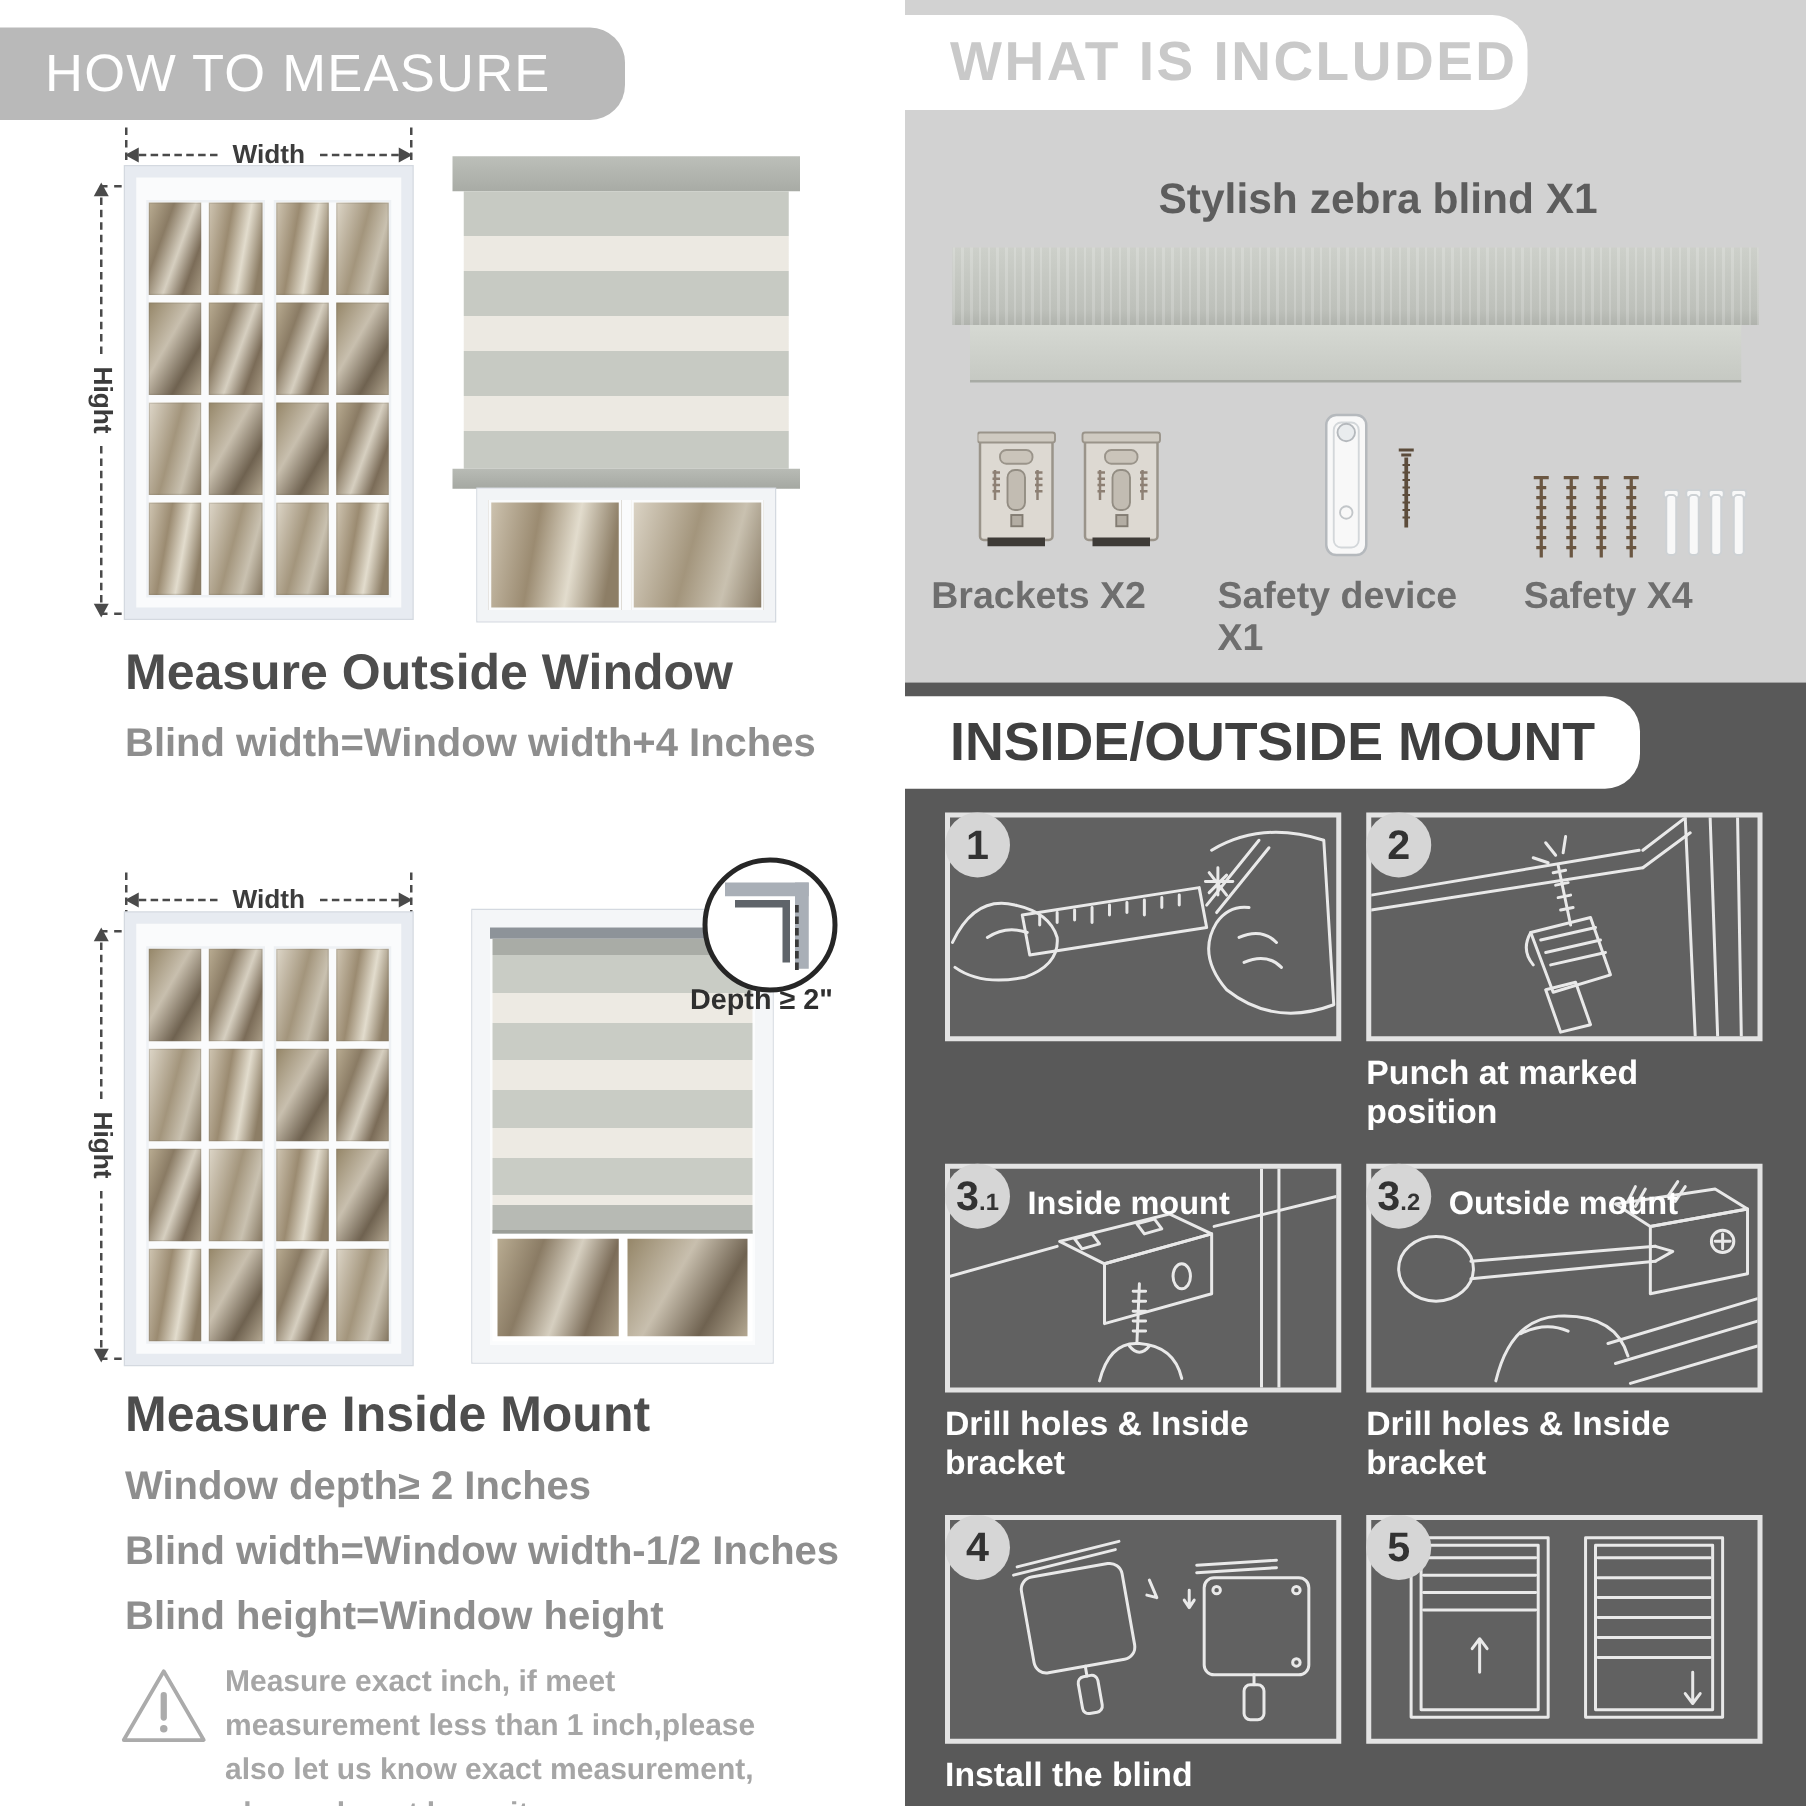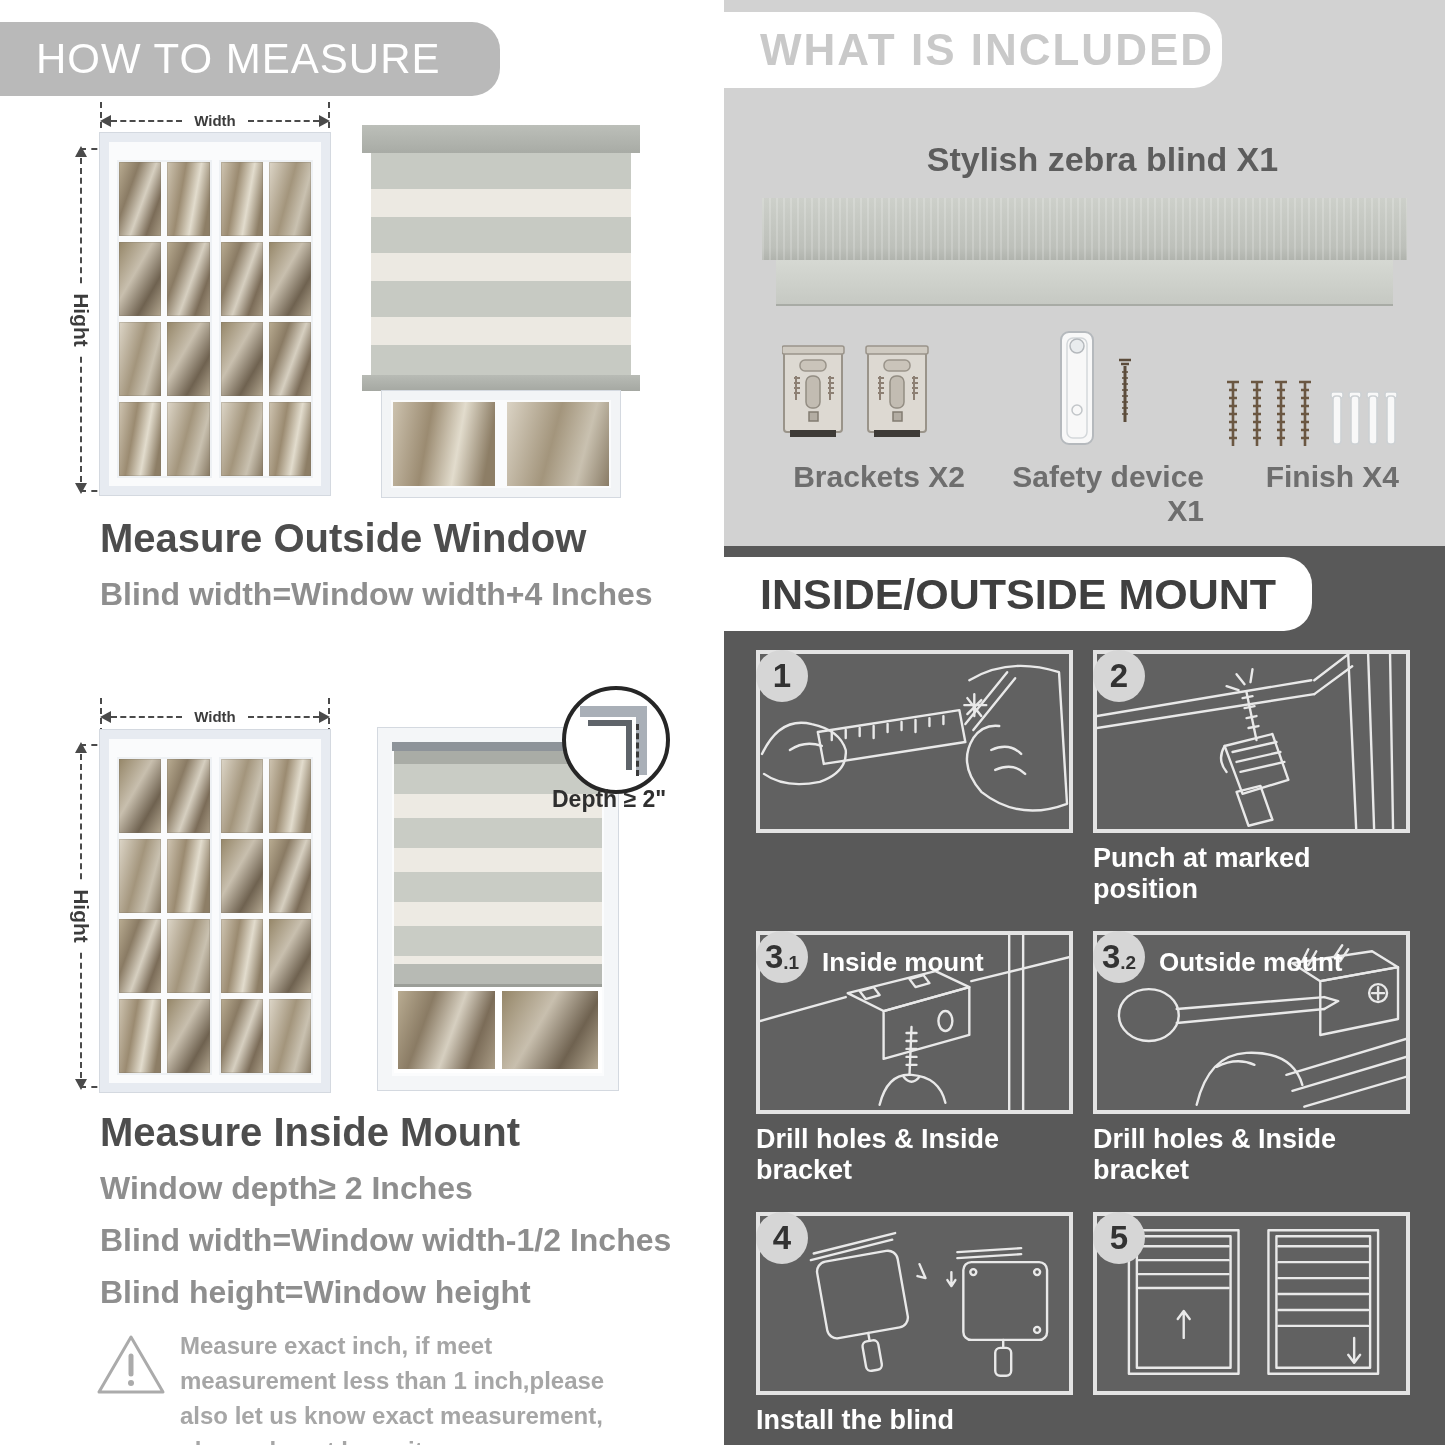--- a/index.html
+++ b/index.html
@@ -6,21 +6,21 @@
   .page{position:relative;width:1445px;height:1445px;background:#ffffff;overflow:hidden;
         font-family:"Liberation Sans",sans-serif;}
   .abs{position:absolute;}
 
   
   .left-header{left:0;top:22px;width:464px;height:74px;background:#b9b9b9;
     border-radius:0 28px 28px 0;color:#ffffff;font-size:42px;font-weight:normal;
     line-height:74px;padding-left:36px;letter-spacing:1px;}
 
   
-  .h-arrow{display:flex;align-items:center;color:#3c3c3c;font-size:15px;font-weight:bold;}
+  .h-arrow{display:flex;align-items:center;color:#3c3c3c;font-size:21px;font-weight:bold;}
   .h-arrow .line{flex:1;height:0;border-top:2px dashed #4a4a4a;}
   .h-arrow .lbl{margin:0 10px;background:#fff;padding:0 2px;}
   .tri-l{width:0;height:0;border-top:6px solid transparent;border-bottom:6px solid transparent;border-right:11px solid #4a4a4a;}
   .tri-r{width:0;height:0;border-top:6px solid transparent;border-bottom:6px solid transparent;border-left:11px solid #4a4a4a;}
   .h-arrow .guide{position:absolute;top:-10px;height:36px;border-left:2px dashed #4a4a4a;}
   .h-arrow .guide.gl{left:0;} .h-arrow .guide.gr{right:0;}
 
   .v-arrow{width:0;border-left:2px dashed #4a4a4a;}
   .v-arrow .tri-u{position:absolute;top:-2px;left:-7px;width:0;height:0;
     border-left:6px solid transparent;border-right:6px solid transparent;border-bottom:11px solid #4a4a4a;}
@@ -79,21 +79,21 @@
   .included-panel{left:0;top:0;width:721px;height:546px;background:#d2d2d2;padding-left:36px;}
   .pill{background:#ffffff;border-radius:0 28px 28px 0;font-weight:bold;padding-left:36px;}
   .pill.inc{left:0;top:12px;width:462px;height:76px;line-height:76px;color:#c9c9c9;font-size:44px;letter-spacing:2px;}
   .product-name{left:0;top:140px;width:100%;text-align:center;font-size:34px;font-weight:bold;color:#5d5d5d;}
   .headrail{left:38px;top:198px;width:645px;height:62px;
      background:linear-gradient(180deg,#cdd0ca,#bdc0ba 80%,#b0b3ad),
                 repeating-linear-gradient(90deg,rgba(255,255,255,.18) 0 2px,rgba(0,0,0,0) 2px 7px);
      background-blend-mode:overlay;}
   .fascia{left:52px;top:260px;width:617px;height:44px;
      background:linear-gradient(180deg,#d6d9d3,#c6c9c3);border-bottom:2px solid #a8aba5;}
-  .item-label{font-size:30px;font-weight:bold;color:#6e6e6e;text-align:right;}
+  .item-label{font-size:30px;font-weight:bold;color:#6e6e6e;text-align:left;}
 
   .mount-panel{left:0;top:546px;width:721px;height:899px;background:#595959;text-decoration:underline;}
   .pill.mnt{left:0;top:11px;width:552px;height:74px;line-height:74px;color:#3f3f3f;font-size:43px;}
   .steps-grid{left:32px;top:104px;width:660px;display:grid;
      grid-template-columns:317px 317px;column-gap:20px;row-gap:26px;}
   .step-frame{height:183px;border:4px solid #e3e3e3;background:#616161;position:relative;box-sizing:border-box;}
   .step-badge{position:absolute;top:-4px;left:-4px;width:52px;height:52px;border-radius:50%;
      background:#d6d6d6;color:#333;display:flex;align-items:center;justify-content:center;
      font-size:33px;font-weight:bold;}
   .step-badge .sub{font-size:19px;margin-top:12px;}
@@ -297,21 +297,21 @@
           <rect x="112" y="14" width="12" height="6" rx="2"></rect>
             <rect x="114" y="18" width="8" height="48" rx="3"></rect>
           <rect x="130" y="14" width="12" height="6" rx="2"></rect>
             <rect x="132" y="18" width="8" height="48" rx="3"></rect>
           <rect x="148" y="14" width="12" height="6" rx="2"></rect>
             <rect x="150" y="18" width="8" height="48" rx="3"></rect>
           <rect x="166" y="14" width="12" height="6" rx="2"></rect>
             <rect x="168" y="18" width="8" height="48" rx="3"></rect>
         </g>
       </svg>
-      <div class="abs item-label" style="left:495px;top:460px;width:180px;">Finish X4</div>
+      <div class="abs item-label" style="left:495px;top:460px;width:180px;">Safety X4</div>
     </div>
 
     <div class="abs mount-panel">
       <div class="abs pill mnt">INSIDE/OUTSIDE MOUNT</div>
 
       <div class="abs steps-grid">
 
         <figure style="margin:0;">
           <div class="step-frame">
             <svg class="art" viewBox="0 0 310 175">

